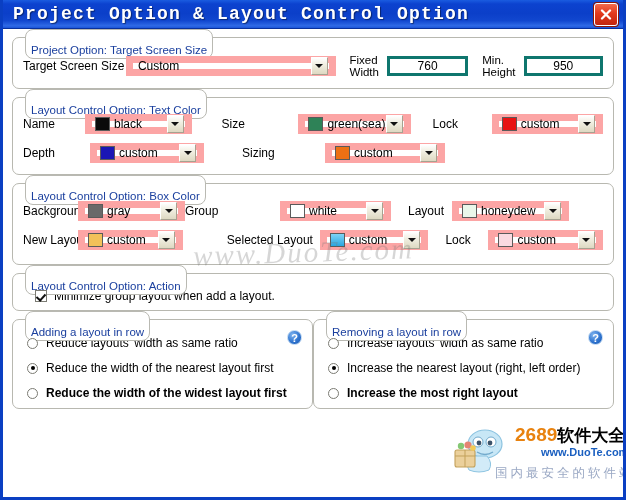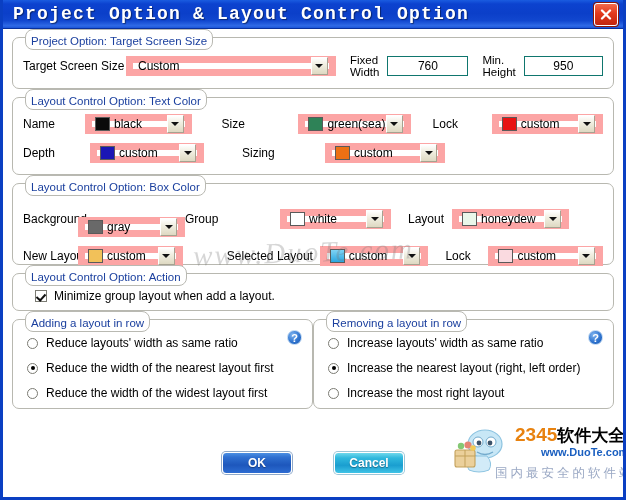--- a/index.html
+++ b/index.html
@@ -79,21 +79,21 @@
     margin-bottom: 8px;
     box-sizing: border-box;
   }
   .legend {
     position: absolute;
     top: -9px;
     left: 12px;
     background: #ffffff;
     border: 1px solid #b9b9b2;
     border-radius: 8px;
-    padding: 4px 5px 1px 5px;
+    padding: 13px 5px 1px 5px;
     font-size: 11.5px;
     color: #1a3f9e;
     white-space: nowrap;
     line-height: 14px;
   }
   .group-body {
     padding: 14px 10px 9px 10px;
   }
 
   .row {
@@ -155,21 +155,21 @@
     border: 1px solid #5a5a5a;
     box-sizing: border-box;
     flex: 0 0 auto;
   }
   .swatch + .combo-text { padding-left: 4px; }
 
   
   .textbox {
     height: 20px;
     background: #ffffff;
-    border: 1px solid #0f766e;
+    border: 3px solid #0f766e;
     box-sizing: border-box;
     display: flex;
     align-items: center;
     justify-content: center;
     font-size: 12px;
     color: #000000;
   }
   .twoline {
     font-size: 11.5px;
     line-height: 12px;
@@ -197,21 +197,21 @@
     border: solid #111;
     border-width: 0 2px 2px 0;
     transform: rotate(42deg);
   }
   .radio-row {
     display: flex;
     align-items: center;
     margin-bottom: 11px;
     cursor: pointer;
   }
-  .radio-row:last-child { margin-bottom: 8px; }
+  .radio-row:last-child { margin-bottom: 8px; font-weight: bold; }
   .radio {
     width: 11px; height: 11px;
     border: 1px solid #7b7b73;
     border-radius: 50%;
     background: #ffffff;
     box-sizing: border-box;
     position: relative;
     margin-right: 8px;
     flex: 0 0 auto;
   }
@@ -434,21 +434,21 @@
 
       </div>
     </div>
 
     <div class="group" style="height:82px;">
       <div class="legend">Layout Control Option: Box Color</div>
       <div class="group-body" style="padding-top:17px;">
 
         <div class="row">
           <div class="lbl" style="width:55px;">Background</div>
-          <div class="combo" style="width:107px;margin-top:16px;">
+          <div class="combo" style="width:107px;">
             <div class="swatch" style="background:#696969;"></div>
             <div class="combo-text">gray</div>
             <div class="arrow">
                 <span class="caret"></span>
               </div>
           </div>
 
           <div class="lbl" style="width:95px;">Group</div>
           <div class="combo" style="width:111px;">
             <div class="swatch" style="background:#ffffff;"></div>
@@ -547,46 +547,38 @@
             <div class="radio"></div>
             <div class="radio-label">Increase the most right layout</div>
           </div>
         </div>
       </div>
 
     </div>
 
   </div>
 
-  <div id="buttons">
-    <div class="btn" id="ok-button">
-      <span>OK</span>
-    </div>
-    <div class="btn" id="cancel-button">
-      <span>Cancel</span>
-    </div>
-  </div>
 
   <div id="watermark-center">www.DuoTe.com</div>
 
   <div id="watermark-logo">
     <svg id="wm-mascot" viewBox="0 0 62 48">
       <ellipse cx="34" cy="18" rx="17" ry="14" fill="#bfe3f5" stroke="#79b9db" stroke-width="1.2"></ellipse>
       <circle cx="27" cy="16" r="5" fill="#ffffff" stroke="#5a9cc4" stroke-width="1"></circle>
       <circle cx="40" cy="16" r="5" fill="#ffffff" stroke="#5a9cc4" stroke-width="1"></circle>
       <circle cx="28" cy="17" r="2.4" fill="#1a3550"></circle>
       <circle cx="39" cy="17" r="2.4" fill="#1a3550"></circle>
       <path d="M26 26 q8 5 16 0" stroke="#5a9cc4" stroke-width="1.4" fill="none"></path>
       <path d="M20 30 q-6 8 -2 14 q10 4 20 0 q4 -7 -2 -14 z" fill="#cbe8f7" stroke="#79b9db" stroke-width="1"></path>
       <rect x="4" y="24" width="20" height="17" rx="2" fill="#e8c88a" stroke="#b9913f" stroke-width="1.1"></rect>
       <path d="M4 30 h20 M14 24 v17" stroke="#b9913f" stroke-width="1"></path>
       <circle cx="10" cy="20" r="3.2" fill="#6fbf5c"></circle>
       <circle cx="17" cy="19" r="3.6" fill="#e06f5a"></circle>
       <circle cx="22" cy="22" r="2.8" fill="#f0c13a"></circle>
     </svg>
     <div id="wm-brand">
-      <span>2345</span><span class="cn">软件大全</span>
+      <span>2689</span><span class="cn">软件大全</span>
     </div>
     <div id="wm-url">www.DuoTe.com</div>
     <div id="wm-slogan">国内最安全的软件站</div>
   </div>
 
 </div>
 
 </body></html>

